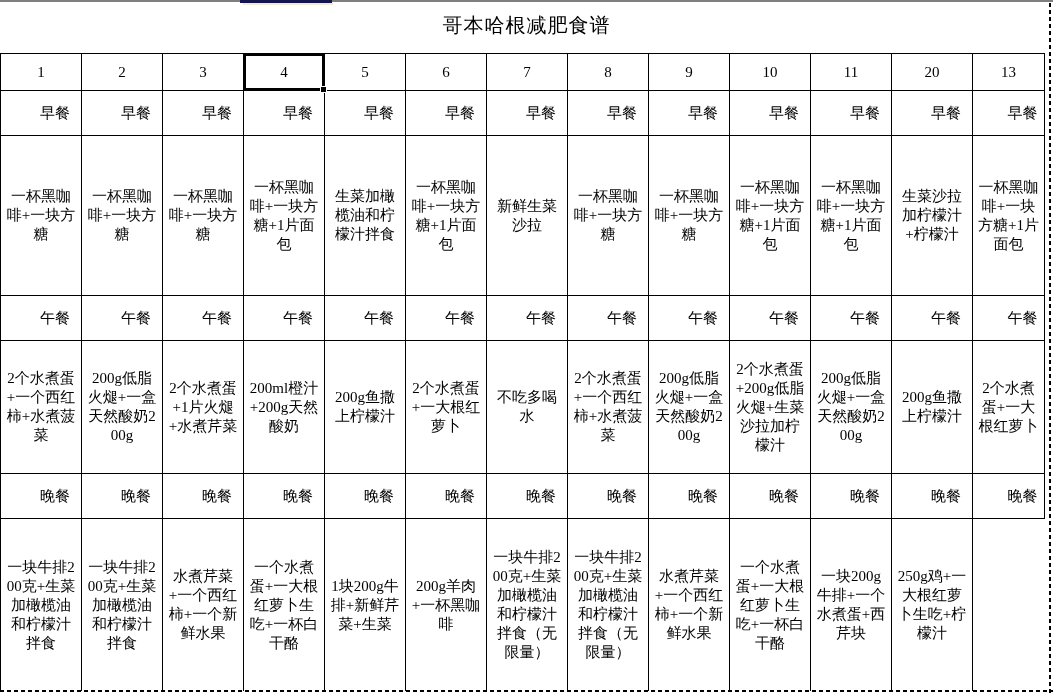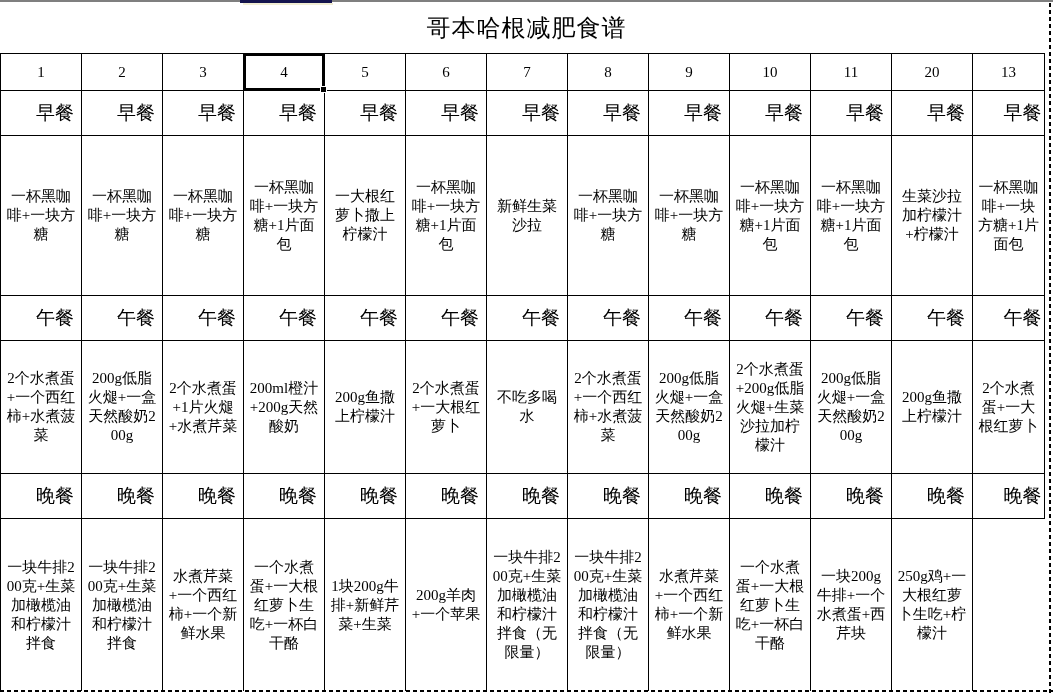--- a/index.html
+++ b/index.html
@@ -4,34 +4,34 @@
 <style>
   * { margin: 0; padding: 0; box-sizing: border-box; }
   html, body { width: 1053px; height: 697px; overflow: hidden; background: #fff; }
   body { font-family: "Liberation Serif", "DejaVu Serif", serif; color: #000; position: relative; }
 
   .top-gray-line { position: absolute; top: 0; left: 0; width: 1053px; height: 2px; background: #7f7f7f; }
   .navy-fragment { position: absolute; top: 0; left: 240px; width: 92px; height: 3px; background: #14144e; }
   .cream-line { position: absolute; top: 3px; left: 243px; width: 90px; height: 2px; background: #eee8c8; opacity: .8; }
 
   .sheet-title { position: absolute; top: 12px; left: 0; width: 1053px; text-align: center;
-                 font-size: 24px; letter-spacing: 1px; }
+                 font-size: 20px; letter-spacing: 1px; }
 
   .grid { position: absolute; top: 53px; left: 0;
           display: grid;
           grid-template-columns: repeat(12, 81px) 72px;
           grid-template-rows: 37px 45px 160px 45px 133px 45px 172px;
           border-top: 1px solid #000; border-left: 1px solid #000;
           background: #fff; }
 
   .cell { border-right: 1px solid #000; border-bottom: 1px solid #000;
           display: flex; align-items: center; justify-content: center;
           text-align: center; font-size: 15px; position: relative; background: #fff; }
   .day-cell { font-size: 15px; }
-  .label-cell { font-size: 19px; padding-left: 28px; }
+  .label-cell { font-size: 15px; padding-left: 28px; }
   .content-cell { line-height: 19px; padding: 0 3px; word-break: break-all; }
   .last-row { border-bottom: none; }
 
   .selected { z-index: 2; }
   .selected::before { content: ""; position: absolute; inset: 0px; border: 2px solid #000;
                       box-shadow: inset 0 0 0 1px #fff; pointer-events: none; }
   .selected::after { content: ""; position: absolute; right: -3px; bottom: -3px; width: 5px; height: 5px;
                      background: #000; border: 1px solid #fff; z-index: 3; }
 
   .pagebreak-h { position: absolute; top: 690px; left: 0; width: 1053px; height: 2px;
@@ -72,21 +72,21 @@
     <div class="cell label-cell">早餐</div>
     <div class="cell label-cell">早餐</div>
     <div class="cell label-cell">早餐</div>
     <div class="cell label-cell">早餐</div>
     <div class="cell label-cell">早餐</div>
     <div class="cell label-cell">早餐</div>
     <div class="cell content-cell">一杯黑咖啡+一块方糖</div>
     <div class="cell content-cell">一杯黑咖啡+一块方糖</div>
     <div class="cell content-cell">一杯黑咖啡+一块方糖</div>
     <div class="cell content-cell">一杯黑咖啡+一块方糖+1片面包</div>
-    <div class="cell content-cell">一大根红萝卜撒上柠檬汁</div>
+    <div class="cell content-cell">生菜加橄榄油和柠檬汁拌食</div>
     <div class="cell content-cell">一杯黑咖啡+一块方糖+1片面包</div>
     <div class="cell content-cell">新鲜生菜沙拉</div>
     <div class="cell content-cell">一杯黑咖啡+一块方糖</div>
     <div class="cell content-cell">一杯黑咖啡+一块方糖</div>
     <div class="cell content-cell">一杯黑咖啡+一块方糖+1片面包</div>
     <div class="cell content-cell">一杯黑咖啡+一块方糖+1片面包</div>
     <div class="cell content-cell">生菜沙拉加柠檬汁+柠檬汁</div>
     <div class="cell content-cell">一杯黑咖啡+一块方糖+1片面包</div>
     <div class="cell label-cell">午餐</div>
     <div class="cell label-cell">午餐</div>
@@ -125,21 +125,21 @@
     <div class="cell label-cell">晚餐</div>
     <div class="cell label-cell">晚餐</div>
     <div class="cell label-cell">晚餐</div>
     <div class="cell label-cell">晚餐</div>
     <div class="cell label-cell">晚餐</div>
     <div class="cell content-cell last-row">一块牛排200克+生菜加橄榄油和柠檬汁拌食</div>
     <div class="cell content-cell last-row">一块牛排200克+生菜加橄榄油和柠檬汁拌食</div>
     <div class="cell content-cell last-row">水煮芹菜+一个西红柿+一个新鲜水果</div>
     <div class="cell content-cell last-row">一个水煮蛋+一大根红萝卜生吃+一杯白干酪</div>
     <div class="cell content-cell last-row">1块200g牛排+新鲜芹菜+生菜</div>
-    <div class="cell content-cell last-row">200g羊肉+一个苹果</div>
+    <div class="cell content-cell last-row">200g羊肉+一杯黑咖啡</div>
     <div class="cell content-cell last-row">一块牛排200克+生菜加橄榄油和柠檬汁拌食（无限量）</div>
     <div class="cell content-cell last-row">一块牛排200克+生菜加橄榄油和柠檬汁拌食（无限量）</div>
     <div class="cell content-cell last-row">水煮芹菜+一个西红柿+一个新鲜水果</div>
     <div class="cell content-cell last-row">一个水煮蛋+一大根红萝卜生吃+一杯白干酪</div>
     <div class="cell content-cell last-row">一块200g牛排+一个水煮蛋+西芹块</div>
     <div class="cell content-cell last-row">250g鸡+一大根红萝卜生吃+柠檬汁</div>
   </div>
 
 <div class="pagebreak-h"></div>
 <div class="pagebreak-v"></div>

